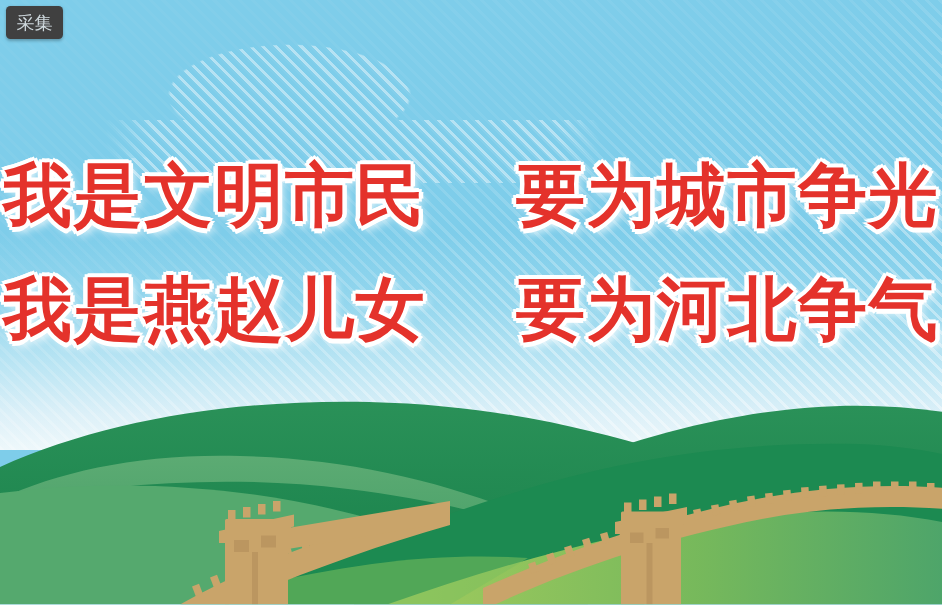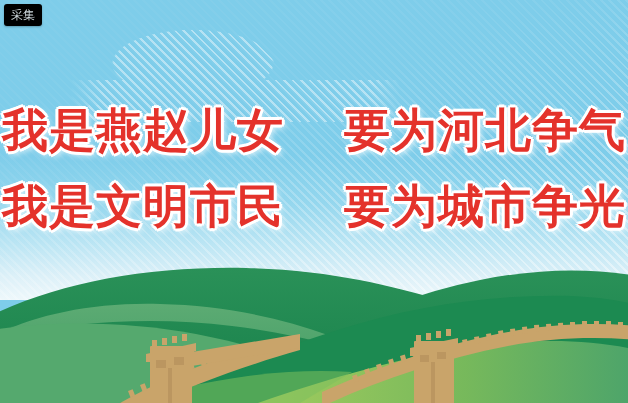--- a/index.html
+++ b/index.html
@@ -86,21 +86,21 @@
        2px 2px 0 #fff, -2px 2px 0 #fff, 2px -2px 0 #fff, -2px -2px 0 #fff,
        3px 0 0 #fff, -3px 0 0 #fff, 0 3px 0 #fff, 0 -3px 0 #fff,
        3px 3px 6px rgba(255,255,255,.9);
   }
   .line .gap{display:inline-block;width:26px;}
 
   
   .capture-btn{
     position:absolute;left:4px;top:4px;
     width:38px;height:22px;
-    background:#000000;
+    background:#404040;
     border-radius:3px;
     color:#cfd9de;
     font-size:12px;
     font-family:Liberation Sans, sans-serif;
     display:flex;align-items:center;justify-content:center;
     cursor:pointer;
     box-shadow:0 1px 2px rgba(0,0,0,.25);
     z-index:50;
   }
 </style>
@@ -230,26 +230,26 @@
         <rect x="446" y="329" width="5" height="7"></rect>
         <rect x="420" y="355" width="9" height="7" fill="#bb9660"></rect>
         <rect x="437" y="352" width="9" height="7" fill="#bb9660"></rect>
         <rect x="431" y="362" width="4" height="41" fill="#bb9660"></rect>
       </g>
     </svg>
   </div>
 
   <div class="slogan">
     <div class="line">
+      <span>我是文明市民</span>
+      <span class="gap"></span>
+      <span>要为城市争光</span>
+    </div>
+    <div class="line">
       <span>我是燕赵儿女</span>
       <span class="gap"></span>
       <span>要为河北争气</span>
     </div>
-    <div class="line">
-      <span>我是文明市民</span>
-      <span class="gap"></span>
-      <span>要为城市争光</span>
-    </div>
   </div>
 
   <div class="capture-btn">采集</div>
 
 </div>
 
 </body></html>

